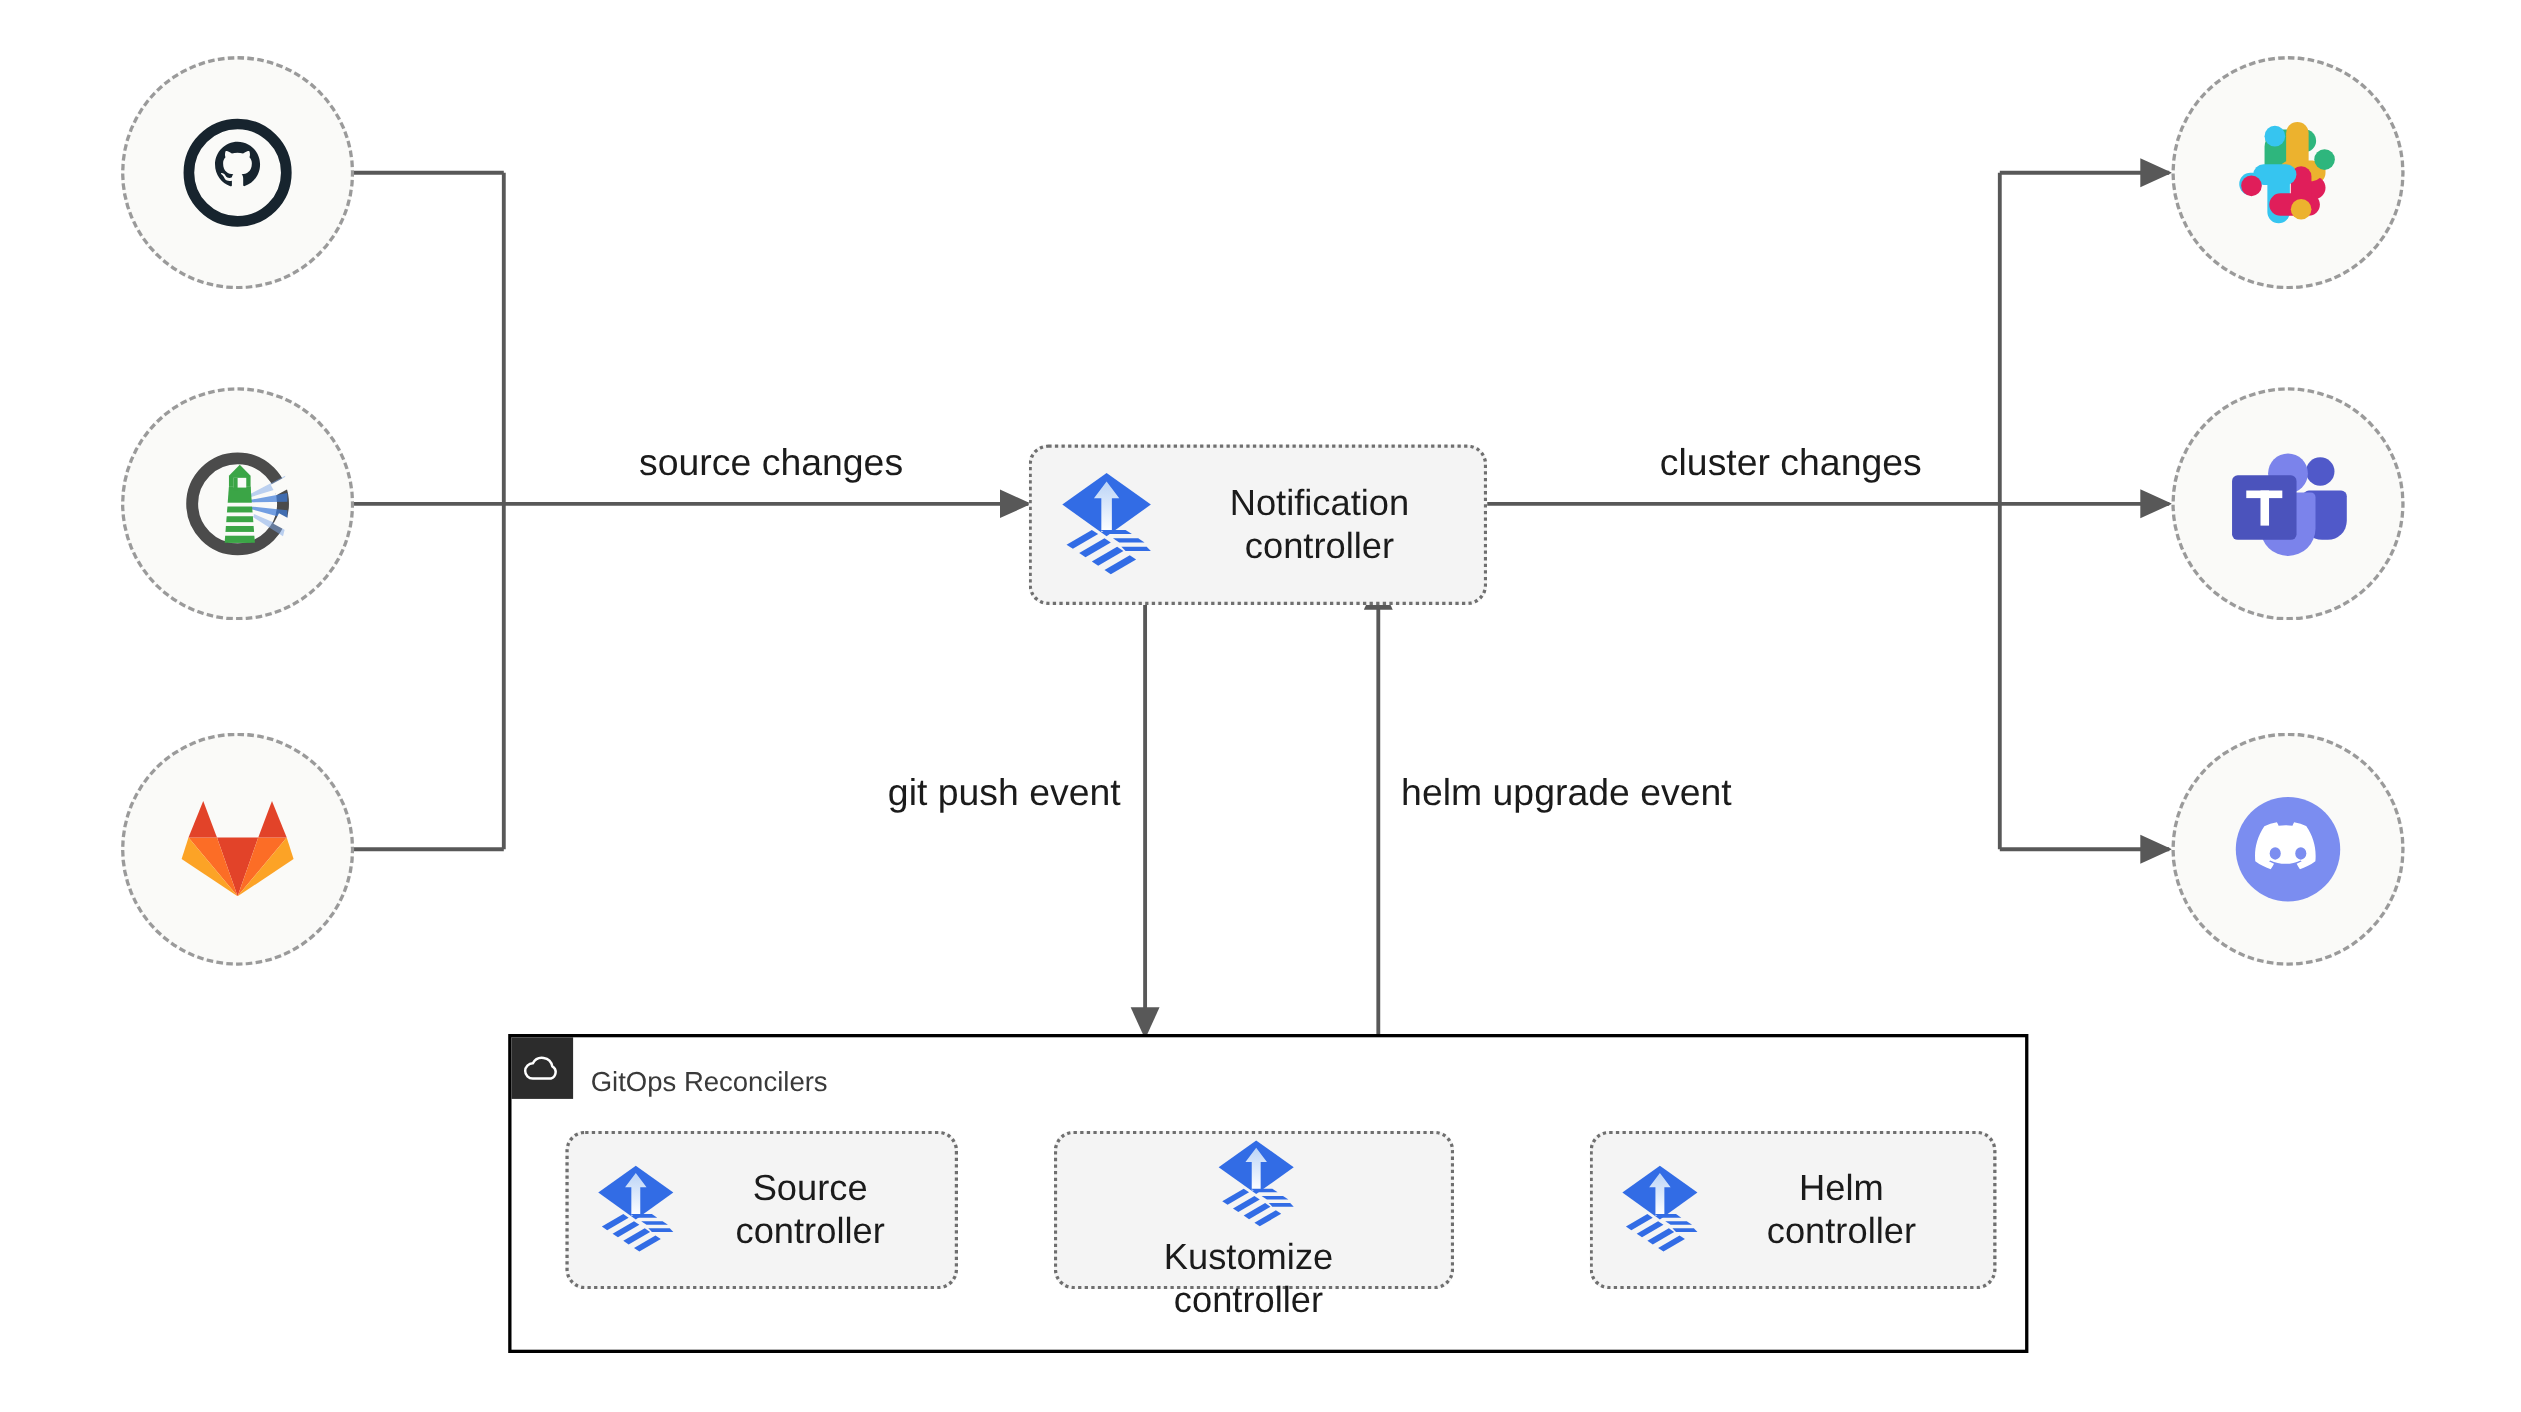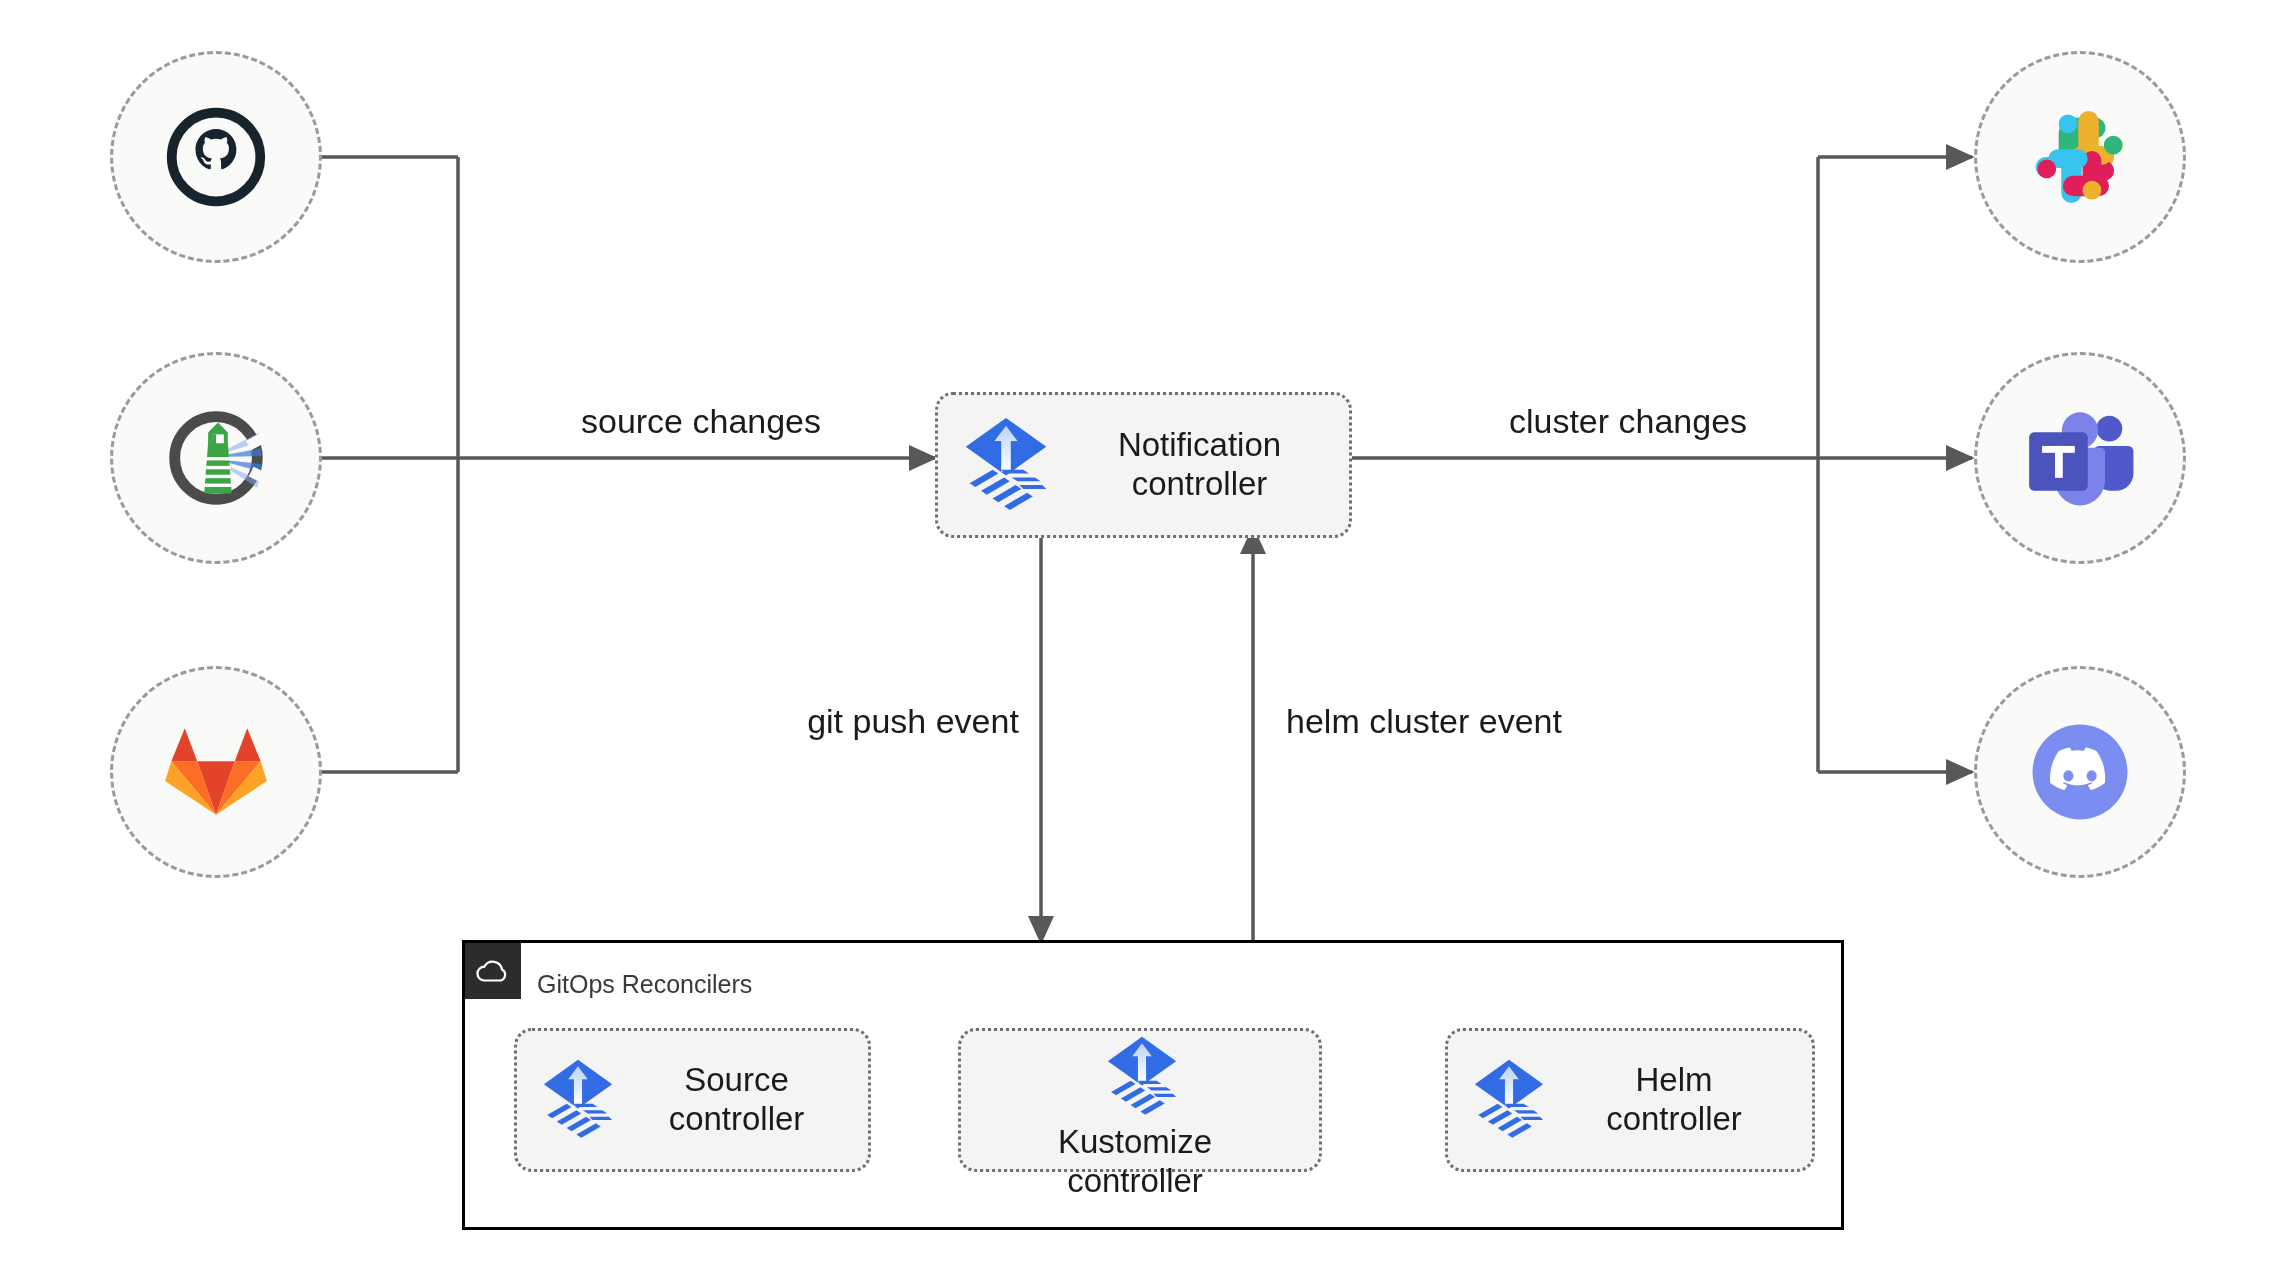--- a/index.html
+++ b/index.html
@@ -257,21 +257,21 @@
         -4.4-0.7-8.7-0.7-13 0-0.4-1-1-2.3-1.6-3.2-4.2 0.7-8.1 2-11.8 3.7
         -7.5 11.2-9.5 22.1-8.5 32.9 5 3.7 9.8 5.9 14.5 7.4 1.2-1.6 2.2-3.3 3.1-5.1
         -1.7-0.6-3.3-1.4-4.8-2.3 0.4-0.3 0.8-0.6 1.2-0.9 9.3 4.3 19.3 4.3 28.4 0
         0.4 0.3 0.8 0.6 1.2 0.9-1.5 0.9-3.1 1.7-4.8 2.3 0.9 1.8 1.9 3.5 3.1 5.1
         4.7-1.5 9.5-3.7 14.5-7.4 1.2-12.5-2-23.3-8.5-32.9z"></path>
       <ellipse cx="52" cy="68" rx="5.2" ry="5.8" fill="#7B8DF0"></ellipse>
       <ellipse cx="76" cy="68" rx="5.2" ry="5.8" fill="#7B8DF0"></ellipse>
     </svg>
   </div>
 
-  <div class="ctl-box" style="left:935px; top:392px; width:417px; height:146px;gap:10px;">
+  <div class="ctl-box" style="left:935px; top:404px; width:417px; height:146px;gap:10px;">
     <span class="ctl-icon">
       <svg width="92" height="102" viewBox="0 0 96 106">
         <defs>
           <linearGradient id="arrGrad1" x1="0" y1="1" x2="0" y2="0">
             <stop offset="0%" stop-color="#ffffff"></stop>
             <stop offset="100%" stop-color="#BBD4F7"></stop>
           </linearGradient>
         </defs>
         <path d="M48 6 L90 36 L48 66 L6 36 Z" fill="#326CE5"></path>
         <path d="M48 14 L60 30 L53 30 L53 62 L43 62 L43 30 L36 30 Z" fill="url(#arrGrad1)"></path>
@@ -378,15 +378,15 @@
     <span class="ctl-label">Helm
 controller</span>
   </div>
 
   <div class="edge-label center" style="left:701px; top:402px;">source changes</div>
 
   <div class="edge-label center" style="left:1628px; top:402px;">cluster changes</div>
 
   <div class="edge-label center" style="left:913px; top:702px;">git push event</div>
 
-  <div class="edge-label center" style="left:1424px; top:702px;">helm cluster event</div>
+  <div class="edge-label center" style="left:1424px; top:702px;">helm upgrade event</div>
 
 </div>
 
 </body></html>

